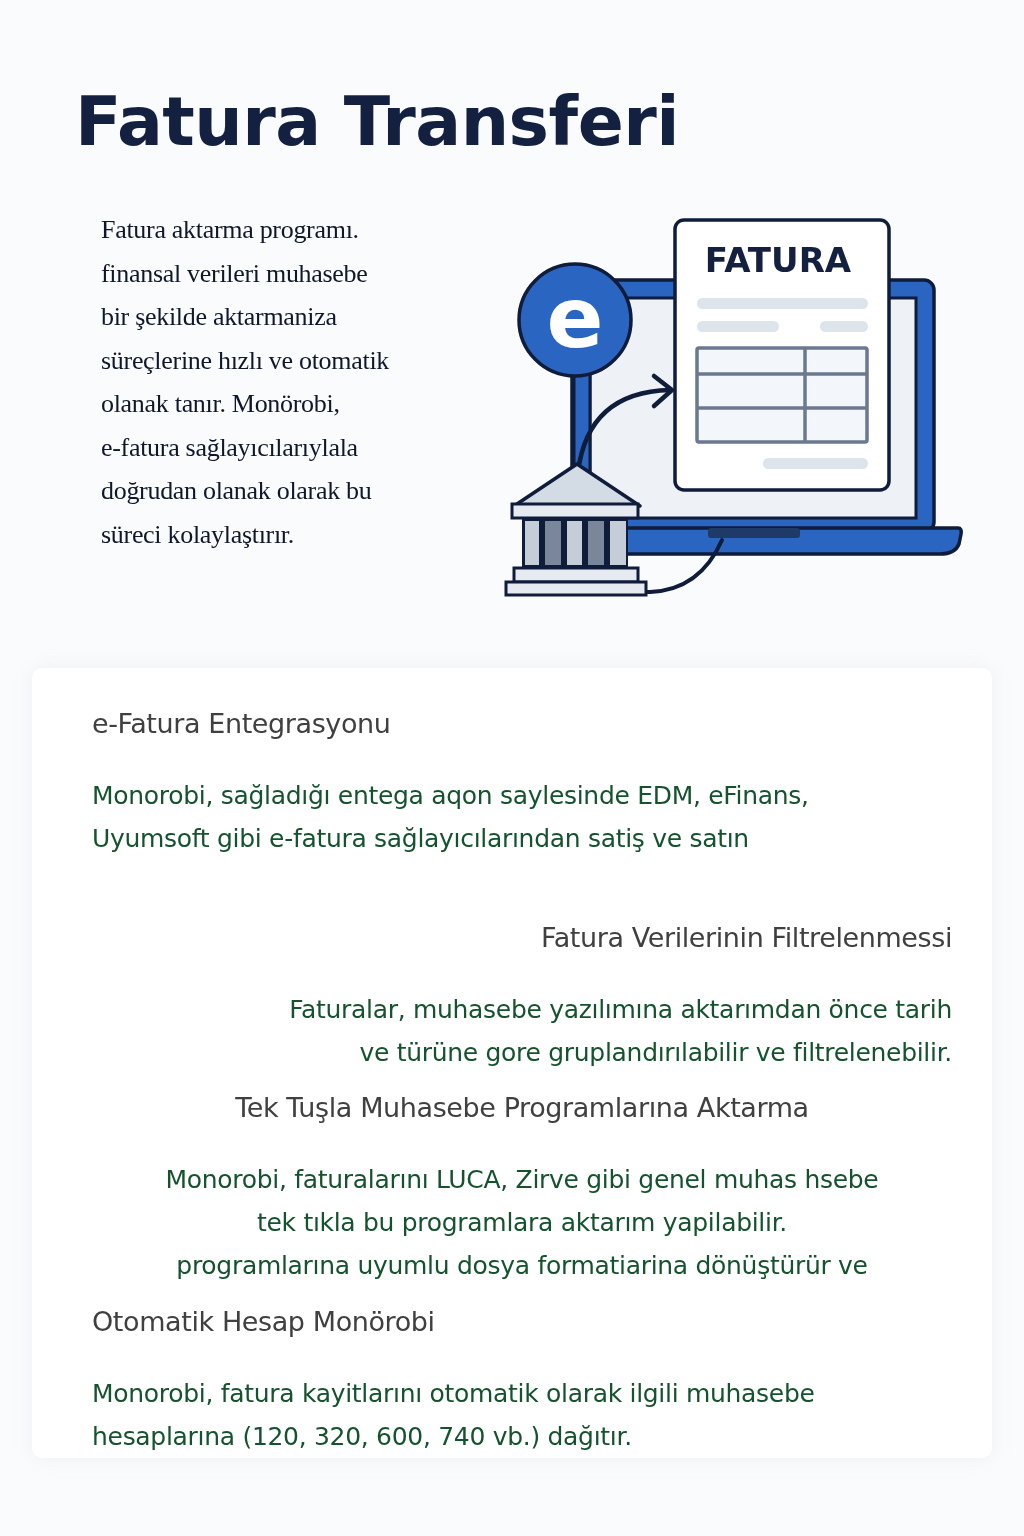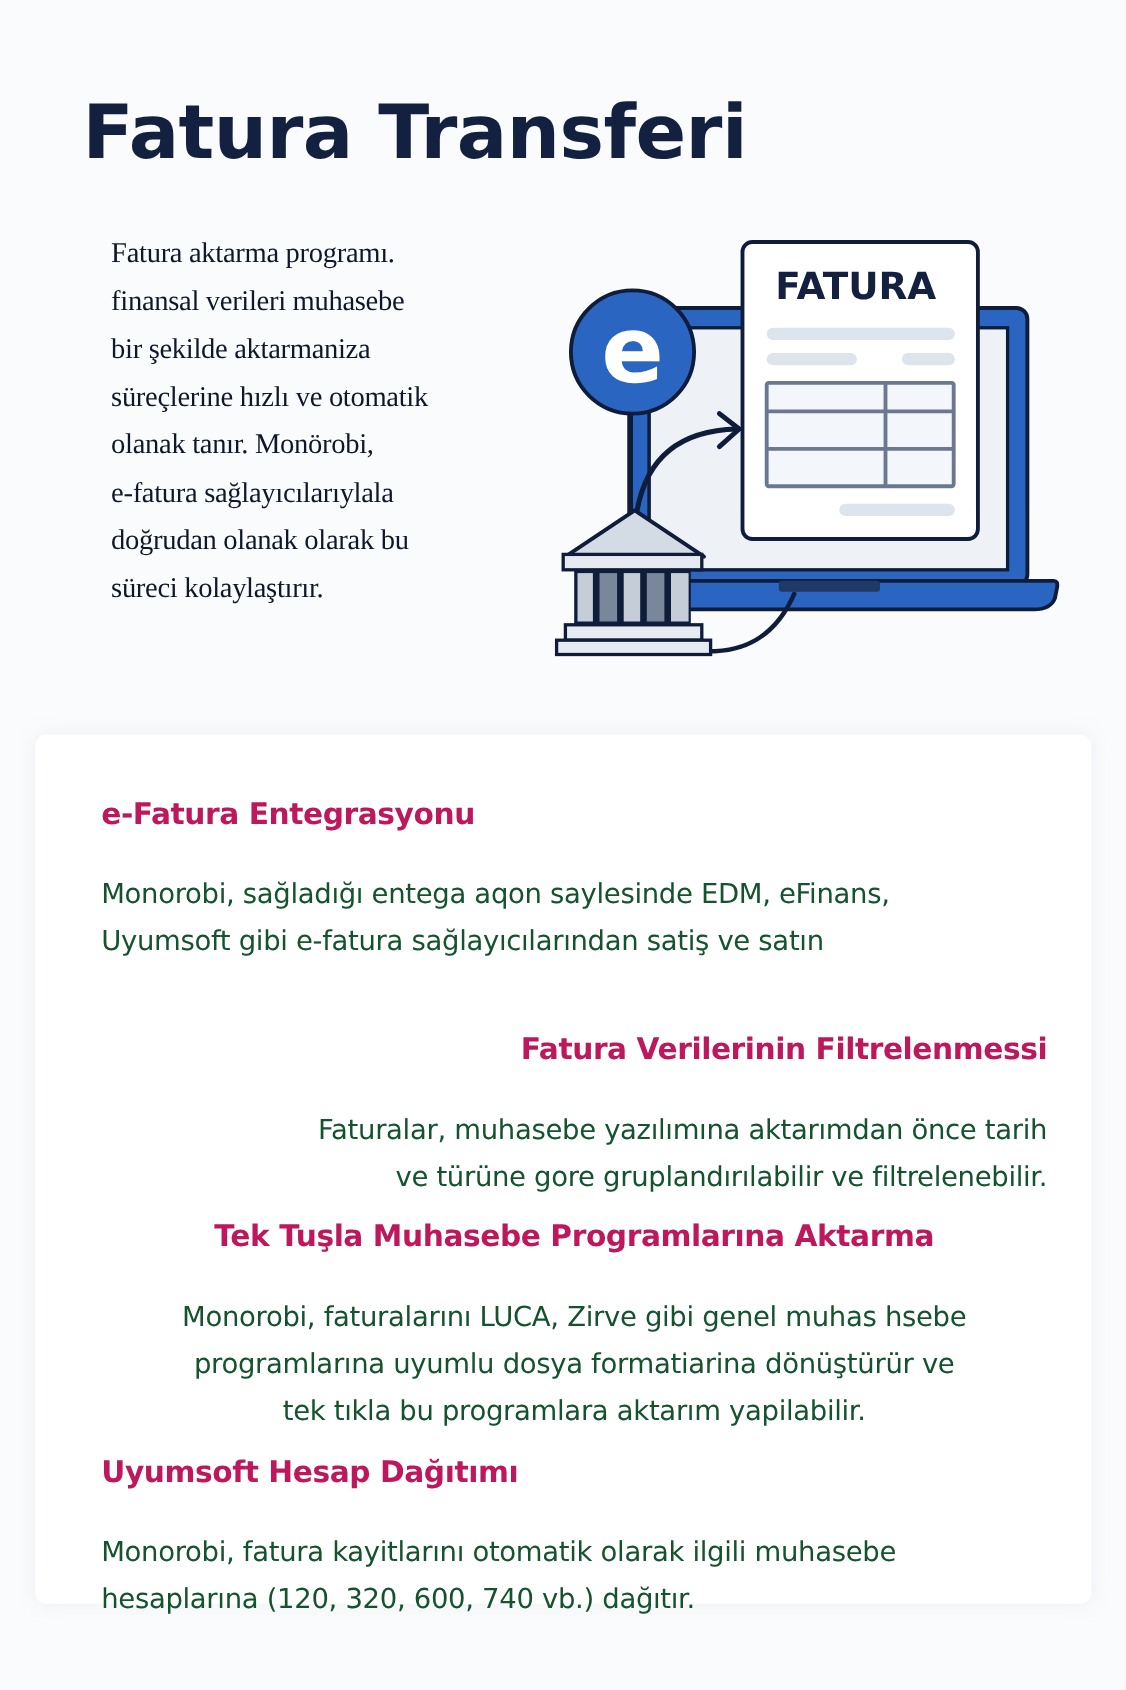--- a/index.html
+++ b/index.html
@@ -58,28 +58,27 @@
       border-radius: 10px;
       box-shadow: 0 0 18px rgba(200, 210, 225, 0.25);
     }
     .feature {
       position: absolute;
       left: 60px;
       width: 860px;
     }
     .feature-title {
       font-size: 29px;
-      font-weight: 700;
-      color: #be185d;
+      font-weight: 400;
+      color: #404040;
       letter-spacing: -0.4px;
       line-height: 36px;
       white-space: nowrap;
       font-family: "DejaVu Sans", sans-serif;
       font-size: 27px;
-      margin-top: 17px;
     }
     .feature-body {
       margin-top: 32px;
       font-size: 26px;
       line-height: 43px;
       color: #14532d;
       letter-spacing: -0.3px;
       font-family: "DejaVu Sans", sans-serif;
       font-size: 25px;
     }
@@ -167,25 +166,25 @@
     <div class="feature-body">
       <span>Faturalar, muhasebe yazılımına aktarımdan önce tarih</span>
       <span>ve türüne gore gruplandırılabilir ve filtrelenebilir.</span>
     </div>
   </div>
 
   <div class="feature" style="top: 422px; text-align: center;">
     <div class="feature-title">Tek Tuşla Muhasebe Programlarına Aktarma</div>
     <div class="feature-body">
       <span>Monorobi, faturalarını LUCA, Zirve gibi genel muhas hsebe</span>
+      <span>tek tıkla bu programlara aktarım yapilabilir.</span>
       <span>programlarına uyumlu dosya formatiarina dönüştürür ve</span>
-      <span>tek tıkla bu programlara aktarım yapilabilir.</span>
     </div>
   </div>
 
   <div class="feature" style="top: 636px;">
-    <div class="feature-title">Uyumsoft Hesap Dağıtımı</div>
+    <div class="feature-title">Otomatik Hesap Monörobi</div>
     <div class="feature-body">
       <span>Monorobi, fatura kayitlarını otomatik olarak ilgili muhasebe</span>
       <span>hesaplarına (120, 320, 600, 740 vb.) dağıtır.</span>
     </div>
   </div>
 </div>
 
 </body></html>

